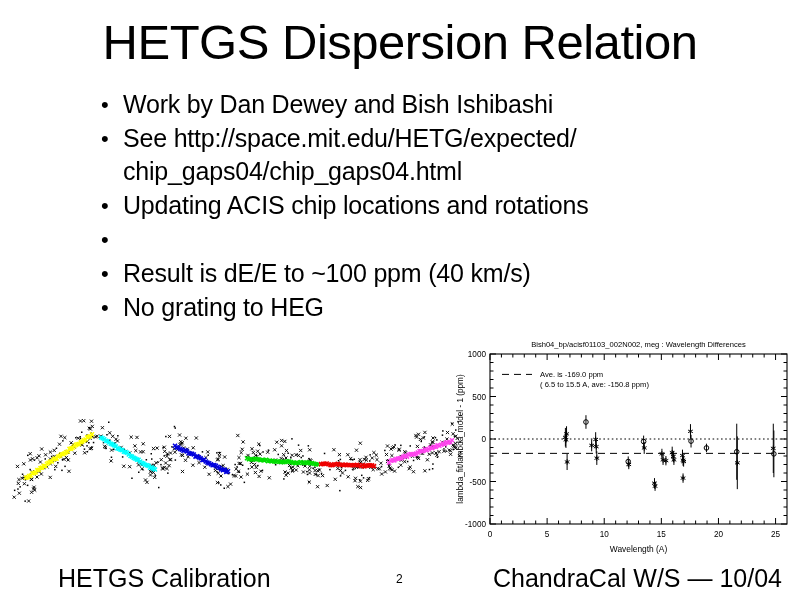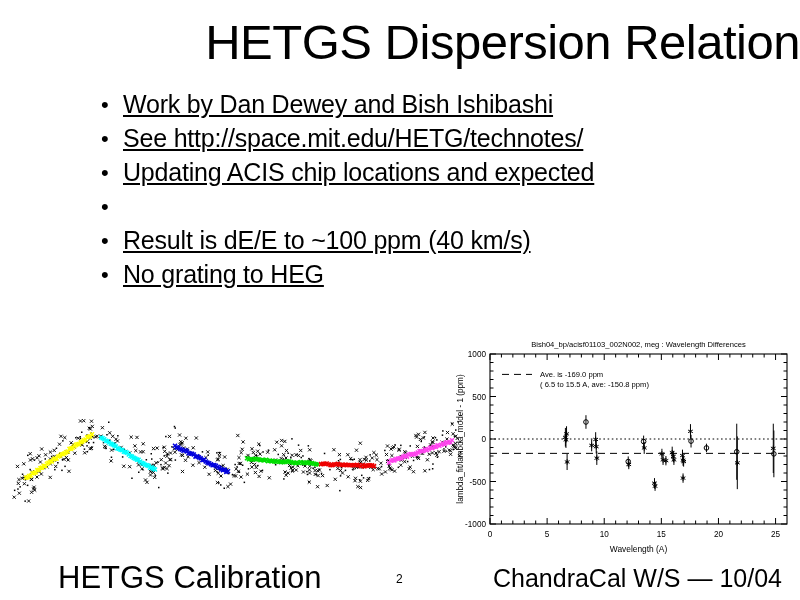--- a/index.html
+++ b/index.html
@@ -15,21 +15,21 @@
     color: #000000;
     position: relative;
   }
 
   
   #slide-title {
     position: absolute;
     left: 0;
     top: 14px;
     width: 800px;
-    text-align: right;
+    text-align: center;
     font-size: 49px;
     line-height: 56px;
     font-weight: 400;
     letter-spacing: -0.5px;
     white-space: nowrap;
   }
 
   
   #bullet-list {
     position: absolute;
@@ -47,21 +47,20 @@
     flex: 0 0 22px;
     font-size: 22px;
     line-height: 33px;
     text-align: left;
     padding-left: 3px;
   }
   .bullet-text {
     font-size: 25px;
     line-height: 33px;
     letter-spacing: -0.2px;
-    text-decoration: underline;
   }
   .bullet-text .cont {
     display: block;
   }
 
   
   #scatter-figure {
     position: absolute;
     left: 0px;
     top: 378px;
@@ -78,21 +77,21 @@
     width: 348px;
     height: 225px;
   }
   #ppm-plot svg { display: block; }
 
   
   #footer-left {
     position: absolute;
     left: 58px;
     top: 563px;
-    font-size: 31px;
+    font-size: 25px;
     line-height: 30px;
     white-space: nowrap;
   }
   #footer-page {
     position: absolute;
     left: 396px;
     top: 572px;
     font-size: 12px;
     line-height: 14px;
   }
@@ -115,28 +114,29 @@
   <div class="bullet-row">
     <span class="bullet-dot">•</span>
     <span class="bullet-text">
       <span>Work by Dan Dewey and Bish Ishibashi</span>
     </span>
   </div>
 
   <div class="bullet-row">
     <span class="bullet-dot">•</span>
     <span class="bullet-text">
-      <span>See http://space.mit.edu/HETG/technotes/</span>
+      <span>See http://space.mit.edu/HETG/expected/</span>
+      <span class="cont">chip_gaps04/chip_gaps04.html</span>
     </span>
   </div>
 
   <div class="bullet-row">
     <span class="bullet-dot">•</span>
     <span class="bullet-text">
-      <span>Updating ACIS chip locations and expected</span>
+      <span>Updating ACIS chip locations and rotations</span>
     </span>
   </div>
 
   <div class="bullet-row">
     <span class="bullet-dot">•</span>
   </div>
 
   <div class="bullet-row">
     <span class="bullet-dot">•</span>
     <span class="bullet-text">

